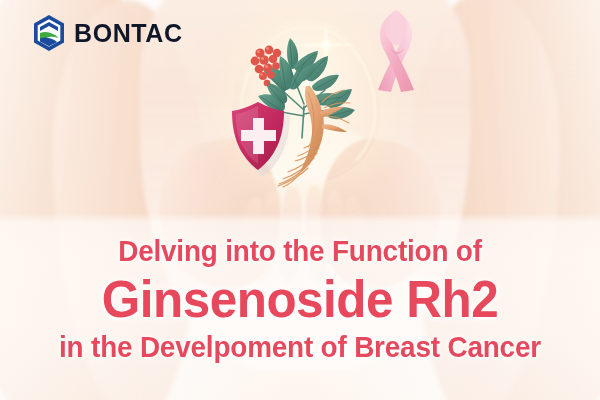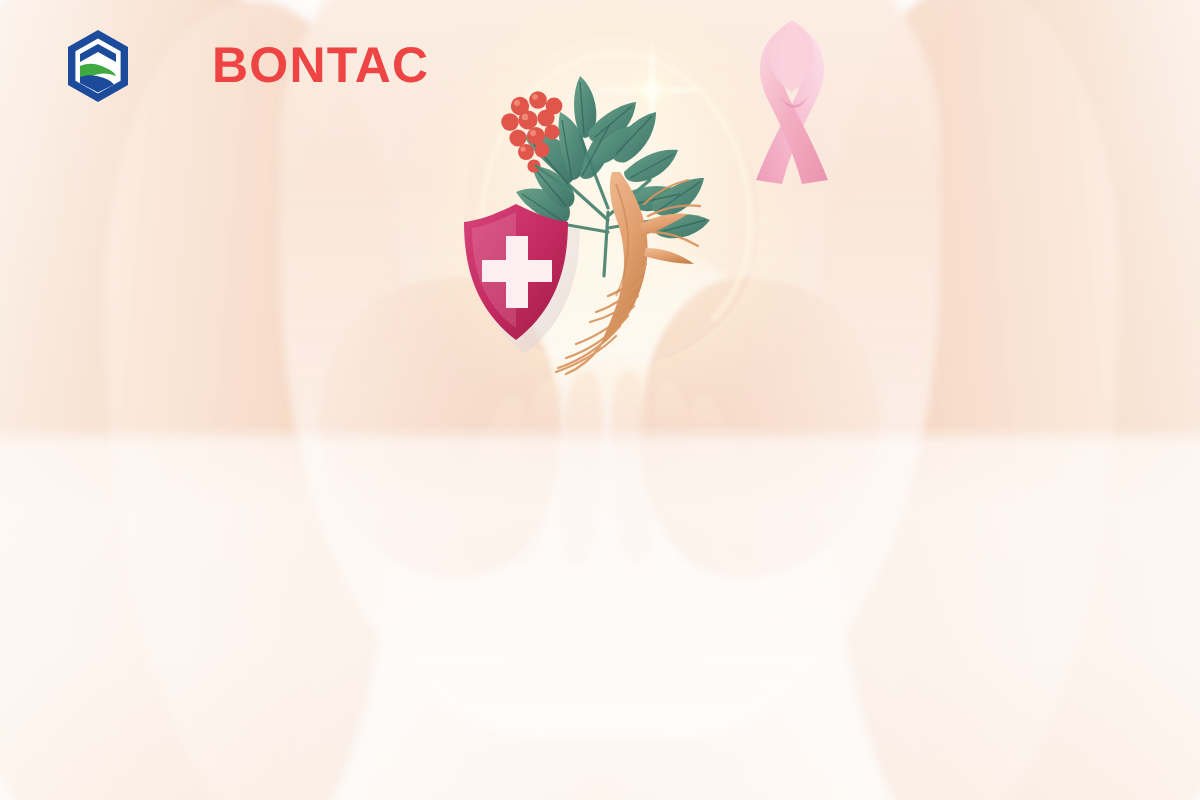--- a/index.html
+++ b/index.html
@@ -233,24 +233,23 @@
     display: flex;
     align-items: center;
     gap: 7px;
   }
   .logo-mark { width: 36px; height: 38px; }
   .logo-mark svg { display: block; width: 100%; height: 100%; }
   .logo-word {
     font-size: 25px;
     font-weight: 700;
     letter-spacing: 0.6px;
-    color: #ef4444;
+    color: #0f172a;
     line-height: 1;
     font-family: "Liberation Sans", sans-serif;
-    margin-left: 32px;
   }
 
   
   .text-veil {
     position: absolute;
     left: 0;
     top: 213px;
     width: 600px;
     height: 187px;
     background: linear-gradient(180deg,
@@ -470,14 +469,19 @@
         <path d="M18 8 L27 13 L27 17 L18 12 L9 17 L9 13 Z" fill="#1d4b9c"></path>
         <path d="M9 19 C14 17 18 18 22 20 C25 21.5 26.5 22.5 27 24 C22 22 18 22.5 14 24.5 C11 26 9.6 27 9 28 Z" fill="#3faa3f"></path>
         <path d="M9 24.5 C13 23 17 23.5 21 25 C23.5 26 25 27 26 28.2 L18 32.3 L9 27.5 Z" fill="#1d4b9c"></path>
       </svg>
     </span>
     <span class="logo-word">BONTAC</span>
   </div>
 
   <div class="text-veil"></div>
 
+  <div class="headline-block">
+    <div class="line-top">Delving into the Function of</div>
+    <div class="line-main">Ginsenoside Rh2</div>
+    <div class="line-bottom">in the Develpoment of Breast Cancer</div>
+  </div>
 
 </div>
 
 </body></html>

